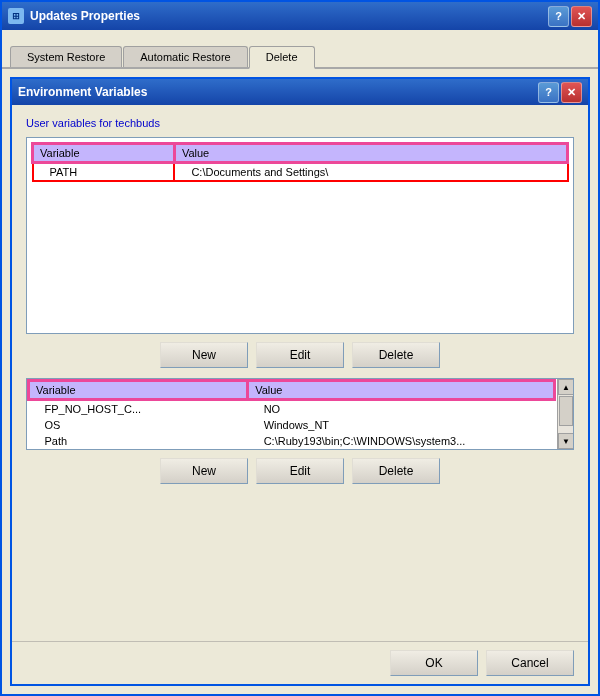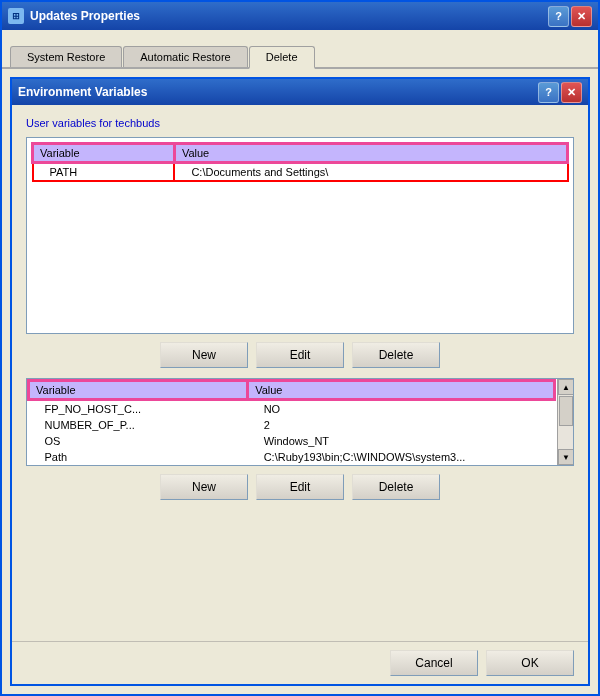--- a/index.html
+++ b/index.html
@@ -342,24 +342,20 @@
                     <th>Variable</th>
                     <th>Value</th>
                   </tr>
                 </thead>
                 <tbody>
                   <tr>
                     <td>FP_NO_HOST_C...</td>
                     <td>NO</td>
                   </tr>
                   <tr>
-                    <td>NUMBER_OF_P...</td>
-                    <td>2</td>
-                  </tr>
-                  <tr>
                     <td>OS</td>
                     <td>Windows_NT</td>
                   </tr>
                   <tr>
                     <td>Path</td>
                     <td>C:\Ruby193\bin;C:\WINDOWS\system3...</td>
                   </tr>
                 </tbody>
               </table>
 
@@ -375,18 +371,18 @@
           <div class="button-row">
             <button class="win-btn">New</button>
             <button class="win-btn">Edit</button>
             <button class="win-btn">Delete</button>
           </div>
         </div>
 
       </div>
 
       <div class="bottom-row">
+        <button class="win-btn">OK</button>
         <button class="win-btn">Cancel</button>
-        <button class="win-btn">OK</button>
       </div>
     </div>
   </div>
 </div>
 
 </body></html>

